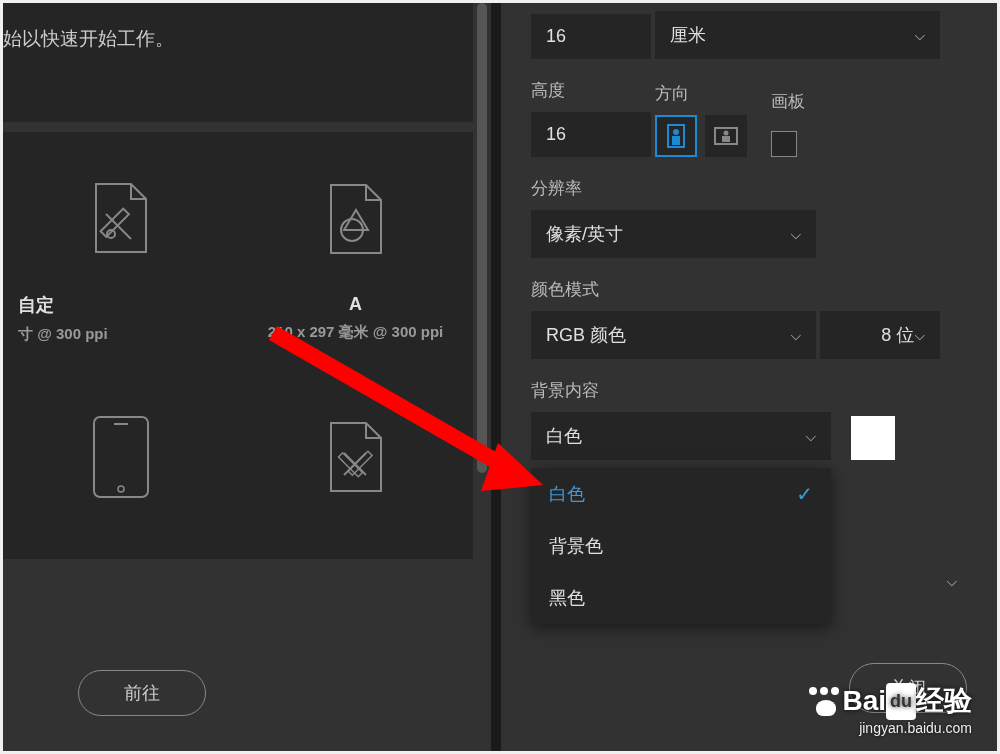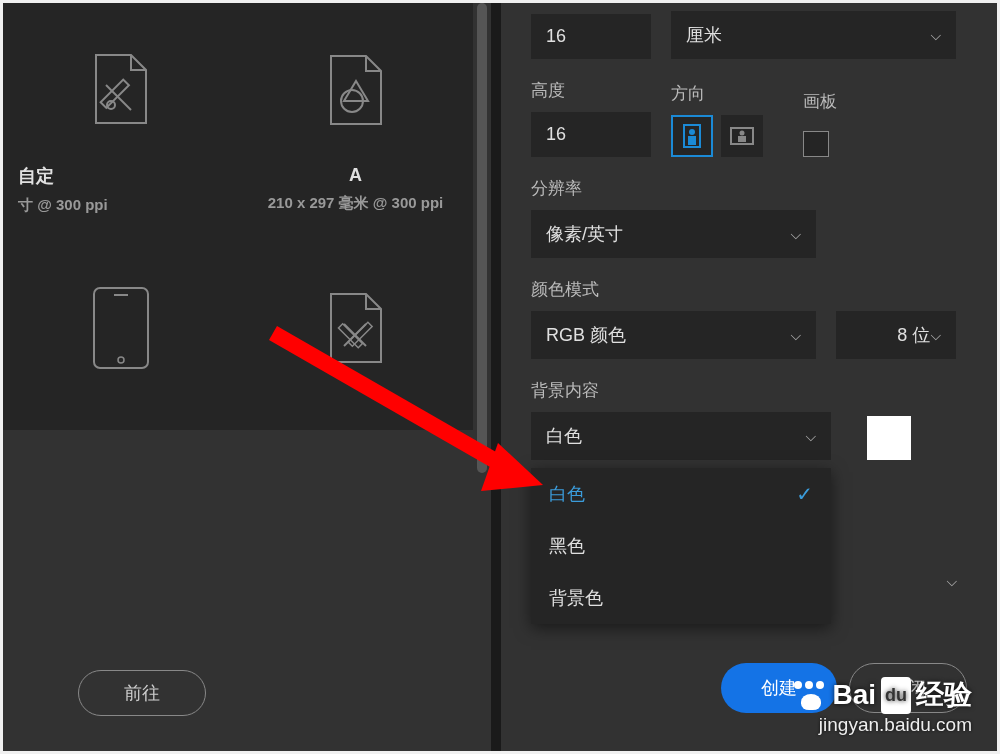--- a/index.html
+++ b/index.html
@@ -111,21 +111,21 @@
       border-radius: 5px;
     }
     .right-panel {
       flex: 1;
       background: #323232;
       padding: 8px 30px 20px 30px;
       position: relative;
     }
     .form-row {
       display: flex;
-      gap: 20px;
+      gap: 4px;
       margin-bottom: 20px;
       align-items: flex-end;
     }
     .form-group {
       display: flex;
       flex-direction: column;
     }
     .form-label {
       color: #bbb;
       font-size: 17px;
@@ -268,24 +268,23 @@
       color: #fff;
       text-align: right;
       pointer-events: none;
     }
     .watermark-logo {
       font-size: 28px;
       font-weight: bold;
       text-shadow: 0 0 5px rgba(0,0,0,0.8);
       display: flex;
       align-items: center;
-      gap: 5px;
     }
     .watermark-url {
-      font-size: 19px;
+      font-size: 14px;
       color: #eee;
       text-shadow: 0 0 3px rgba(0,0,0,0.8);
     }
     .paw {
       display: inline-flex;
       gap: 3px;
       margin-right: 3px;
     }
     .paw-dot {
       width: 8px;
@@ -299,20 +298,23 @@
       background: #fff;
       border-radius: 50% 50% 40% 40%;
       margin-top: 5px;
     }
   </style>
 </head>
 <body>
 
 <div class="container">
   <div class="left-panel">
+    <div class="intro-box">
+      <div class="intro-text">始以快速开始工作。</div>
+    </div>
 
     <div class="preset-grid">
       <div class="preset-card">
         <div class="preset-icon">
           <svg width="60" height="78" viewBox="0 0 60 78">
             <path d="M5 5 L40 5 L55 20 L55 73 L5 73 Z" fill="none" stroke="#888" stroke-width="2"></path>
             <path d="M40 5 L40 20 L55 20" fill="none" stroke="#888" stroke-width="2"></path>
             <line x1="15" y1="35" x2="40" y2="60" stroke="#888" stroke-width="2"></line>
             <rect x="18" y="32" width="8" height="32" fill="none" stroke="#888" stroke-width="2" transform="rotate(45 28 48)"></rect>
             <circle cx="20" cy="55" r="4" fill="none" stroke="#888" stroke-width="2"></circle>
@@ -439,31 +441,30 @@
         <div class="color-swatch"></div>
       </div>
     </div>
 
     <div class="dropdown-menu">
       <div class="dropdown-item selected">
         <span>白色</span>
         <span class="check-mark">✓</span>
       </div>
       <div class="dropdown-item">
+        <span>背景色</span>
+      </div>
+      <div class="dropdown-item">
         <span>黑色</span>
       </div>
-      <div class="dropdown-item">
-        <span>背景色</span>
-      </div>
     </div>
 
     <span class="extra-chevron">⌵</span>
 
     <div class="action-buttons">
-      <button class="btn-primary">创建</button>
       <button class="btn-secondary">关闭</button>
     </div>
   </div>
 </div>
 
 <svg class="arrow-overlay" width="290" height="200">
   <defs>
     <marker id="arrowhead" markerWidth="12" markerHeight="10" refX="10" refY="5" orient="auto">
       <polygon points="0 0, 12 5, 0 10" fill="#ff0000"></polygon>
     </marker>

